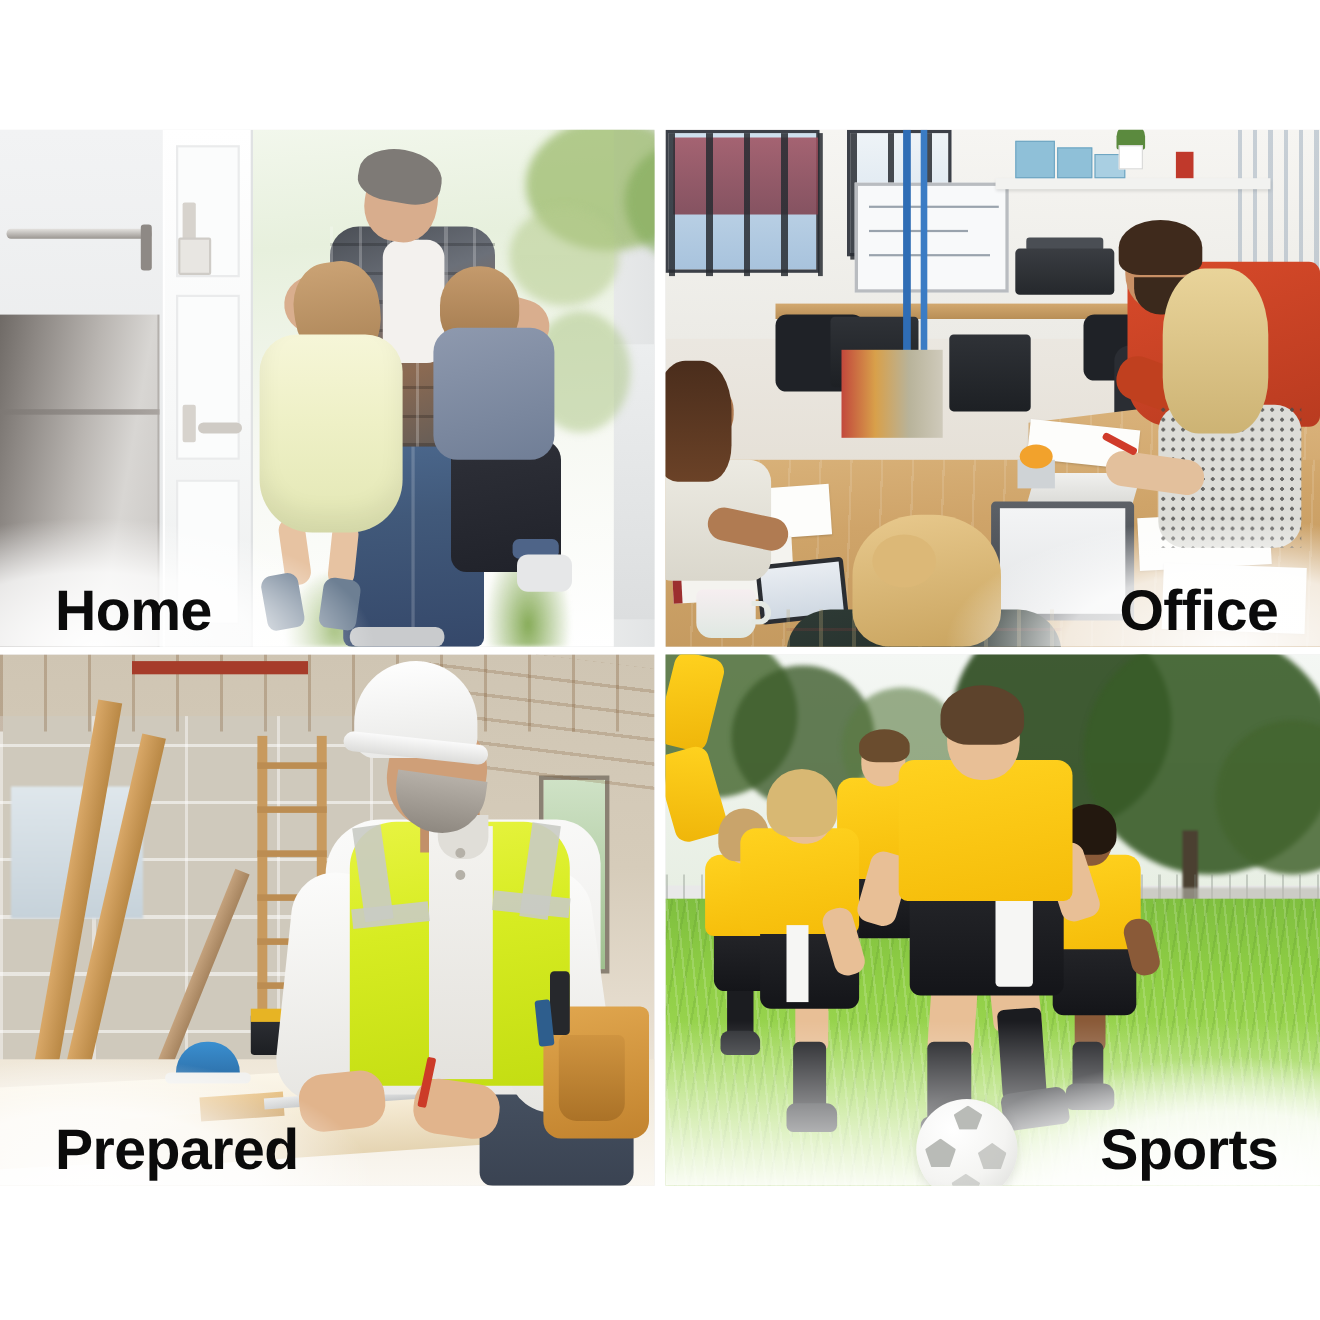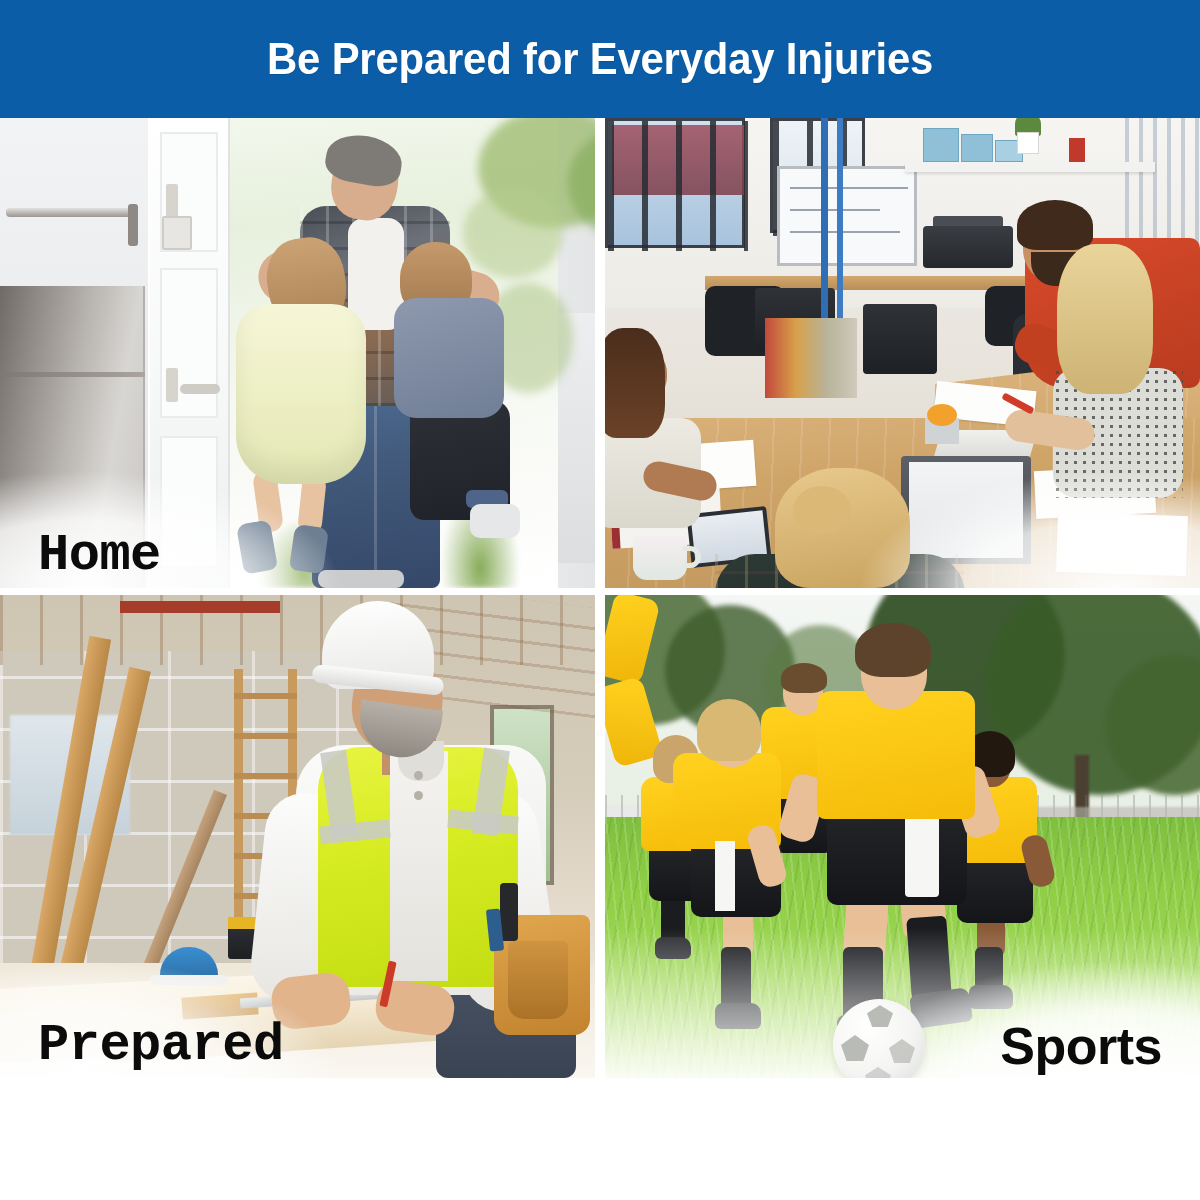--- a/index.html
+++ b/index.html
@@ -49,21 +49,21 @@
   .tile-label {
     position:absolute;
     bottom:6px;
     font-size:52px;
     font-weight:bold;
     color:#0b0b0b;
     letter-spacing:-0.5px;
     z-index:60;
     line-height:1;
   }
-  .label-left  { left:38px;font-family:Liberation Mono, monospace; }
+  .label-left  { left:50px; }
   .label-right { right:38px; }
   
   .label-fade {
     position:absolute; left:0; right:0; bottom:0; height:150px;
     z-index:50; pointer-events:none;
   }
   .fade-corner-l { background:radial-gradient(ellipse 330px 150px at 14% 100%, rgba(255,255,255,0.98) 0%, rgba(255,255,255,0.80) 45%, rgba(255,255,255,0) 78%); }
   .fade-corner-r { background:radial-gradient(ellipse 330px 150px at 86% 100%, rgba(255,255,255,0.98) 0%, rgba(255,255,255,0.80) 45%, rgba(255,255,255,0) 78%); }
 
   
@@ -468,23 +468,20 @@
   .bp4 { left:32px; top:68px; width:26px; height:22px; clip-path:polygon(50% 0,100% 38%,80% 100%,20% 100%,0 38%); opacity:.6; }
 
   .sp-haze { position:absolute; left:0; right:0; bottom:0; height:150px;
      background:linear-gradient(to top, rgba(255,255,255,0.92), rgba(255,255,255,0)); z-index:55; pointer-events:none; }
 </style>
 </head>
 <body>
 
 <div class="poster">
 
-  <div class="header">
-    <div class="header-title">Be Prepared for Everyday Injuries</div>
-  </div>
 
   <div class="grid">
 
     <div class="tile tile-home">
       <div class="scene">
         <div class="home-bg"></div>
         <div class="home-wall-l"></div>
         <div class="home-right-wall"></div>
         <div class="home-counter"></div>
 
@@ -624,20 +621,21 @@
         <div class="laptop-screen"></div>
         <div class="p-back-body">
             <div class="plaid2"></div>
           </div>
         <div class="p-back-hair"></div>
         <div class="p-back-bun"></div>
         <div class="mug"></div>
         <div class="mug-handle"></div>
       </div>
       <div class="label-fade fade-corner-r"></div>
+      <div class="tile-label label-right">Office</div>
     </div>
 
     <div class="tile tile-worksite">
       <div class="scene">
         <div class="ws-bg"></div>
         <div class="ws-block-wall"></div>
         <div class="ws-opening"></div>
         <div class="ws-window-r"></div>
         <div class="ws-ceiling"></div>
         <div class="ws-ceiling-r"></div>

